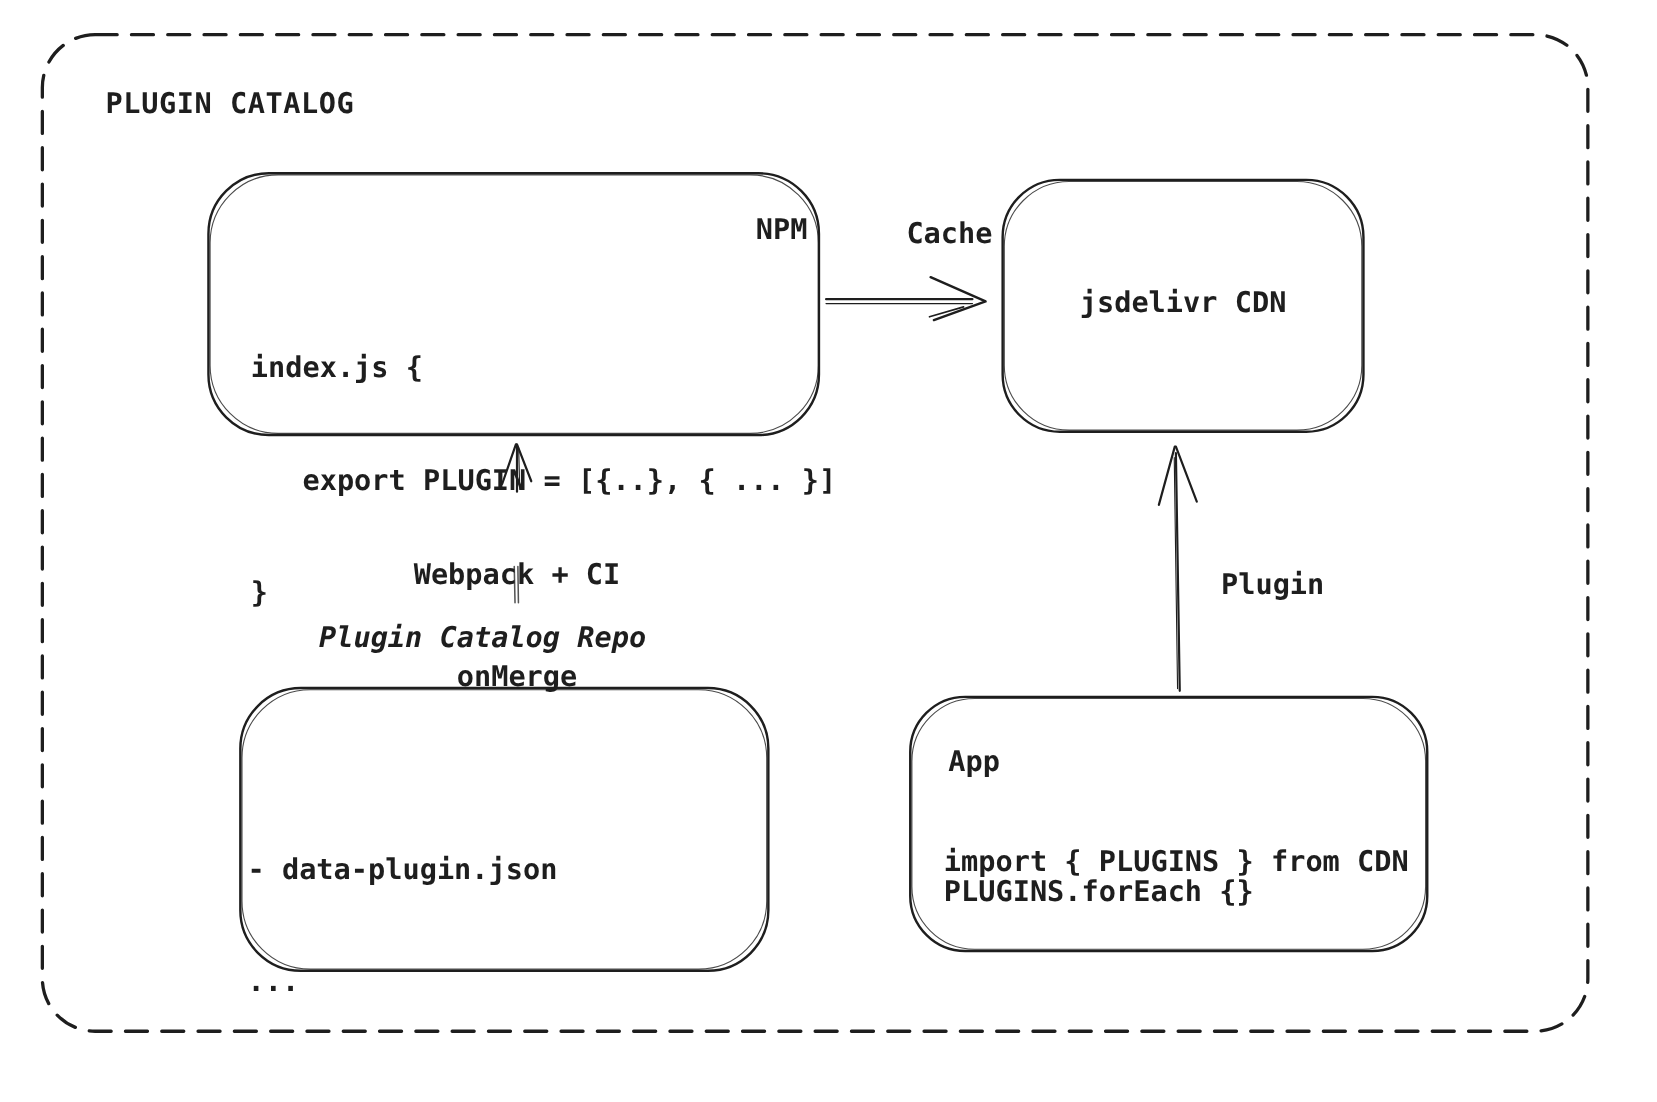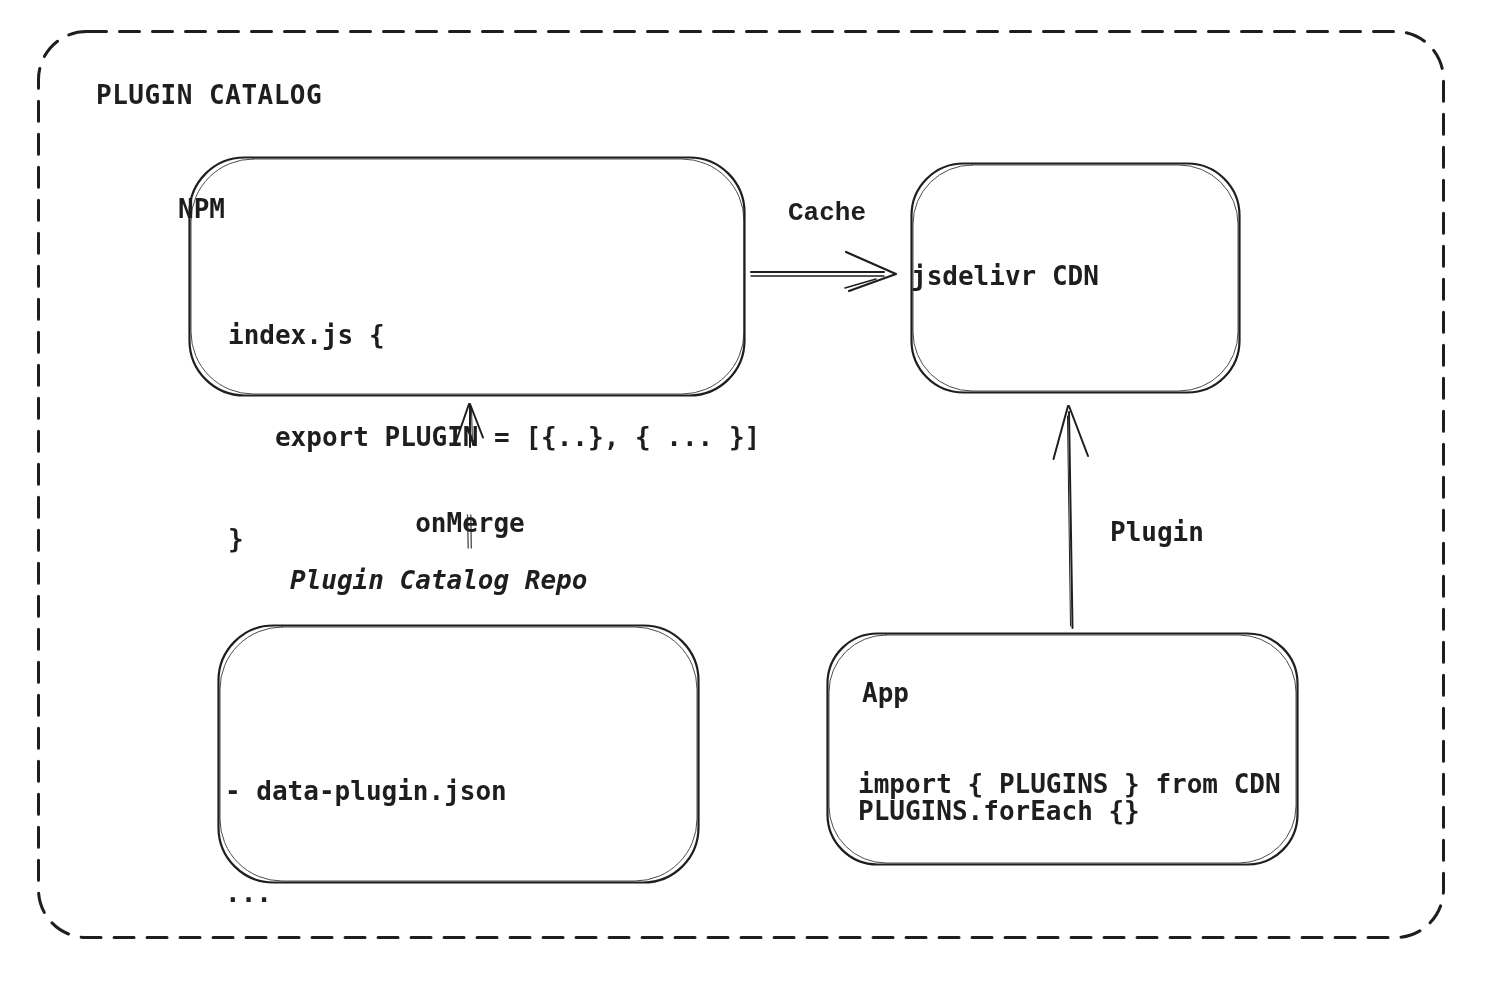--- a/index.html
+++ b/index.html
@@ -25,24 +25,24 @@
     position: absolute;
     font-family: "DejaVu Sans Mono", "Liberation Mono", monospace;
     font-weight: 700;
     font-size: 26px;
     line-height: 26px;
     color: var(--stroke);
     white-space: pre;
   }
   .code { line-height: 34px; }
   .t-title     { left: 96px;  top: 82px;  letter-spacing: 0.5px; }
-  .t-npm       { left: 178px; top: 196px; width: 556px; text-align: left; }
+  .t-npm       { left: 178px; top: 196px; width: 556px; text-align: right; }
   .t-npm-code  { left: 228px; top: 250px; }
-  .t-cache     { left: 788px; top: 200px; font-family: Liberation Mono, monospace; }
-  .t-cdn       { left: 911px; top: 263px; width: 329px; }
+  .t-cache     { left: 824px; top: 200px; }
+  .t-cdn       { left: 911px; top: 263px; width: 329px; text-align: center; }
   .t-build     { left: 280px; top: 446px; width: 380px; text-align: center; line-height: 31px; }
   .t-repo-lbl  { left: 290px; top: 567px; font-style: italic; }
   .t-repo-files{ left: 225px; top: 706px; }
   .t-app       { left: 862px; top: 680px; }
   .t-app-code1 { left: 858px; top: 771px; }
   .t-app-code2 { left: 858px; top: 798px; }
   .t-import    { left: 1110px; top: 519px; }
   svg path, svg rect { vector-effect: non-scaling-stroke; }
 </style>
 </head>
@@ -108,20 +108,21 @@
     <div>index.js {</div>
     <div>   export PLUGIN = [{..}, { ... }]</div>
     <div>}</div>
   </div>
 
   <div class="txt t-cache">Cache</div>
 
   <div class="txt t-cdn">jsdelivr CDN</div>
 
   <div class="txt t-build">
+    <div>Webpack + CI</div>
     <div>onMerge</div>
   </div>
 
   <div class="txt t-repo-lbl">Plugin Catalog Repo</div>
   <div class="txt code t-repo-files">
     <div>- data-plugin.json</div>
     <div>...</div>
   </div>
 
   <div class="txt t-app">App</div>

